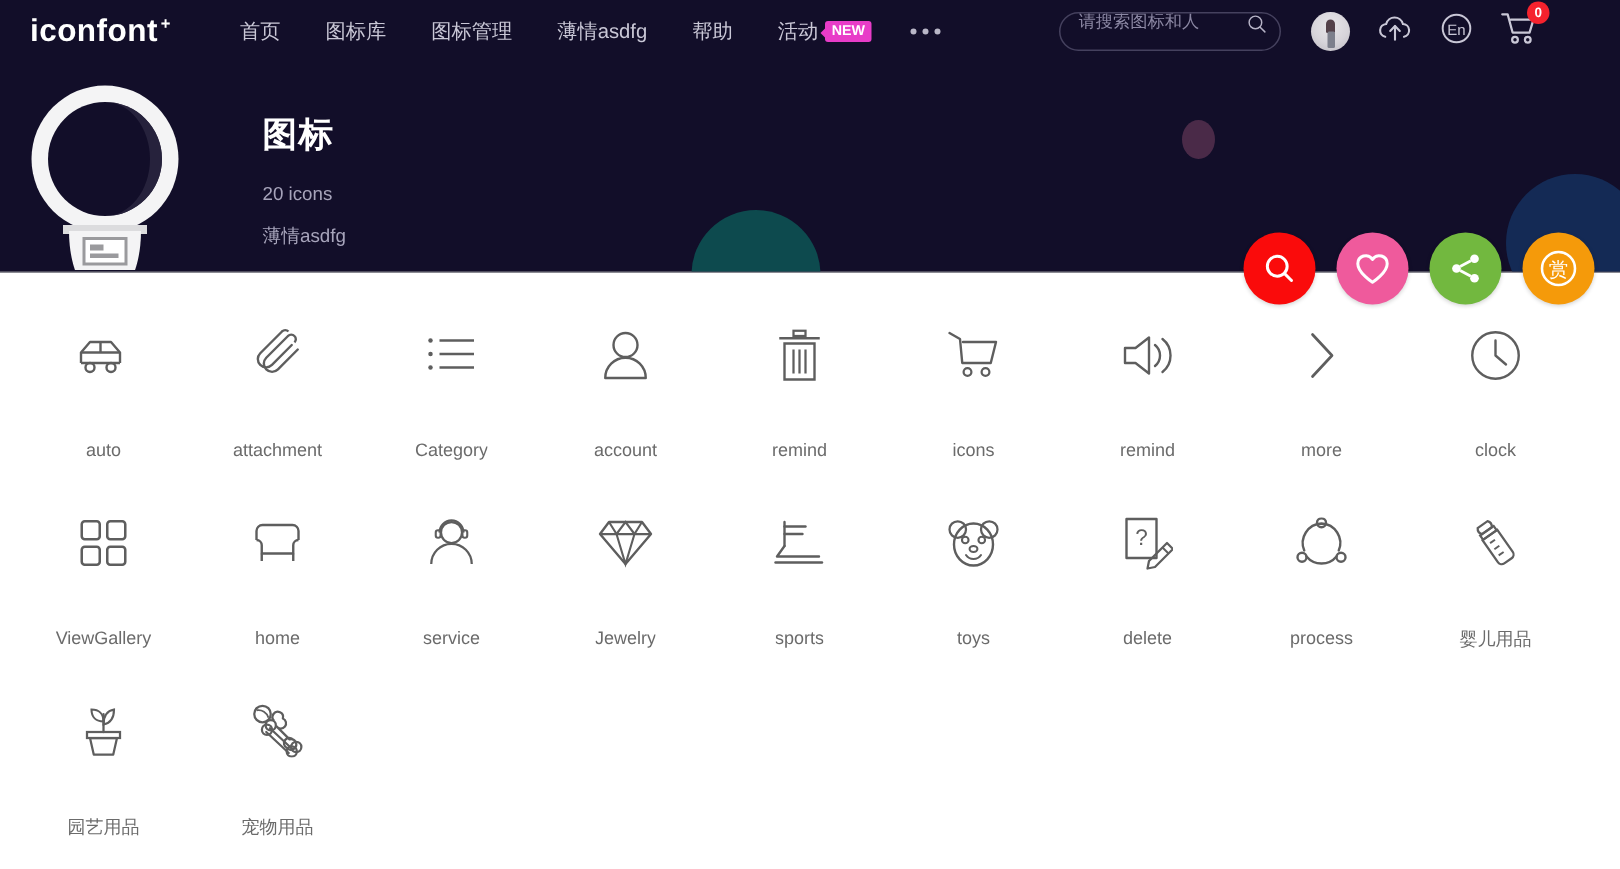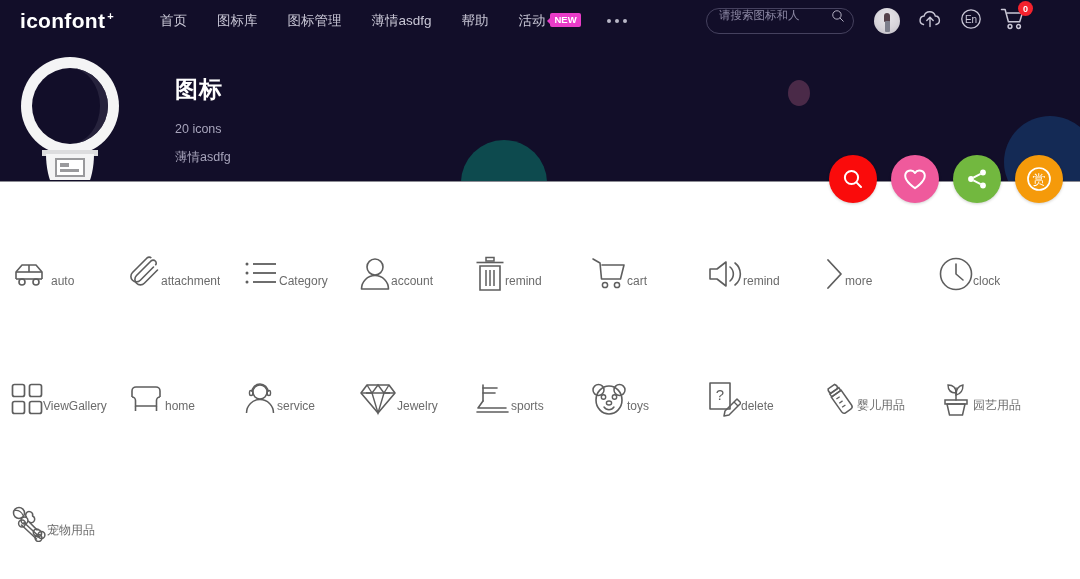--- a/index.html
+++ b/index.html
@@ -99,21 +99,21 @@
   }
   .act svg { display: block; }
 
   
   .grid {
     position: absolute; left: 0; top: 183px; width: 1080px;
     display: flex; flex-wrap: wrap; padding: 28px 11px 0 11px;
   }
   .cell {
     width: 116px; height: 125px; cursor: pointer;
-    display: flex; flex-direction: row; align-items: center; justify-content: flex-start;
+    display: flex; flex-direction: column; align-items: center; justify-content: flex-start; gap: 16px;
   }
   .cell .glyph {
     height: 52px; display: flex; align-items: center; justify-content: center;
     color: #5e5e5e;
   }
   .cell .glyph svg { display: block; }
   .cell .cap {
     margin-top: 14px; font-size: 12px; color: #6b6b6b; text-align: center;
     max-width: 112px; overflow: hidden; white-space: nowrap; text-overflow: ellipsis;
   }
@@ -310,21 +310,21 @@
     </div>
 
     <div class="cell">
       <span class="glyph">
         <svg width="36" height="34" viewBox="0 0 36 34">
           <path d="M2 2l7 4 1.5 16h19L33 8H11" fill="none" stroke="#5e5e5e" stroke-width="1.6" stroke-linecap="round" stroke-linejoin="round"></path>
           <circle cx="14" cy="28" r="2.6" fill="none" stroke="#5e5e5e" stroke-width="1.5"></circle>
           <circle cx="26" cy="28" r="2.6" fill="none" stroke="#5e5e5e" stroke-width="1.5"></circle>
         </svg>
       </span>
-      <span class="cap">cart</span>
+      <span class="cap">icons</span>
     </div>
 
     <div class="cell">
       <span class="glyph">
         <svg width="36" height="32" viewBox="0 0 36 32">
           <path d="M3 11h7l9-7v24l-9-7H3z" fill="none" stroke="#5e5e5e" stroke-width="1.6" stroke-linejoin="round"></path>
           <path d="M23 9a9 9 0 0 1 0 14" fill="none" stroke="#5e5e5e" stroke-width="1.6" stroke-linecap="round"></path>
           <path d="M28 5a14 14 0 0 1 0 22" fill="none" stroke="#5e5e5e" stroke-width="1.6" stroke-linecap="round"></path>
         </svg>
       </span>
@@ -434,20 +434,32 @@
         <svg width="34" height="36" viewBox="0 0 34 36">
           <path d="M3 2h20v26H3z" fill="none" stroke="#5e5e5e" stroke-width="1.6" stroke-linejoin="round"></path>
           <text x="13" y="19" text-anchor="middle" font-family="Liberation Sans, sans-serif" font-size="15" fill="#5e5e5e">?</text>
           <path d="M18 30 30 18l4 4-12 12-5 1z" fill="none" stroke="#5e5e5e" stroke-width="1.5" stroke-linejoin="round"></path>
           <line x1="27" y1="21" x2="31" y2="25" stroke="#5e5e5e" stroke-width="1.3"></line>
         </svg>
       </span>
       <span class="cap">delete</span>
     </div>
 
+    <div class="cell">
+      <span class="glyph">
+        <svg width="34" height="34" viewBox="0 0 34 34">
+          <path d="M5.5 22a13 13 0 0 1 11.5-18 13 13 0 0 1 11.5 18" fill="none" stroke="#5e5e5e" stroke-width="1.6" stroke-linecap="round"></path>
+          <path d="M7 26a13 13 0 0 0 20 0" fill="none" stroke="#5e5e5e" stroke-width="1.6" stroke-linecap="round"></path>
+          <circle cx="17" cy="3.5" r="3" fill="none" stroke="#5e5e5e" stroke-width="1.6"></circle>
+          <circle cx="4" cy="26.5" r="3" fill="none" stroke="#5e5e5e" stroke-width="1.6"></circle>
+          <circle cx="30" cy="26.5" r="3" fill="none" stroke="#5e5e5e" stroke-width="1.6"></circle>
+        </svg>
+      </span>
+      <span class="cap">process</span>
+    </div>
 
     <div class="cell">
       <span class="glyph">
         <svg width="34" height="36" viewBox="0 0 34 36">
           <g transform="rotate(-35 17 18)">
             <path d="M13 8h8a4 4 0 0 0 0-5h-8a4 4 0 0 0 0 5z" fill="none" stroke="#5e5e5e" stroke-width="1.5"></path>
             <rect x="11.5" y="8" width="11" height="3.5" fill="none" stroke="#5e5e5e" stroke-width="1.5"></rect>
             <path d="M11 11.5h12v18a3 3 0 0 1-3 3h-6a3 3 0 0 1-3-3z" fill="none" stroke="#5e5e5e" stroke-width="1.5"></path>
             <line x1="14" y1="16" x2="18" y2="16" stroke="#5e5e5e" stroke-width="1.3"></line>
             <line x1="14" y1="21" x2="18" y2="21" stroke="#5e5e5e" stroke-width="1.3"></line>

